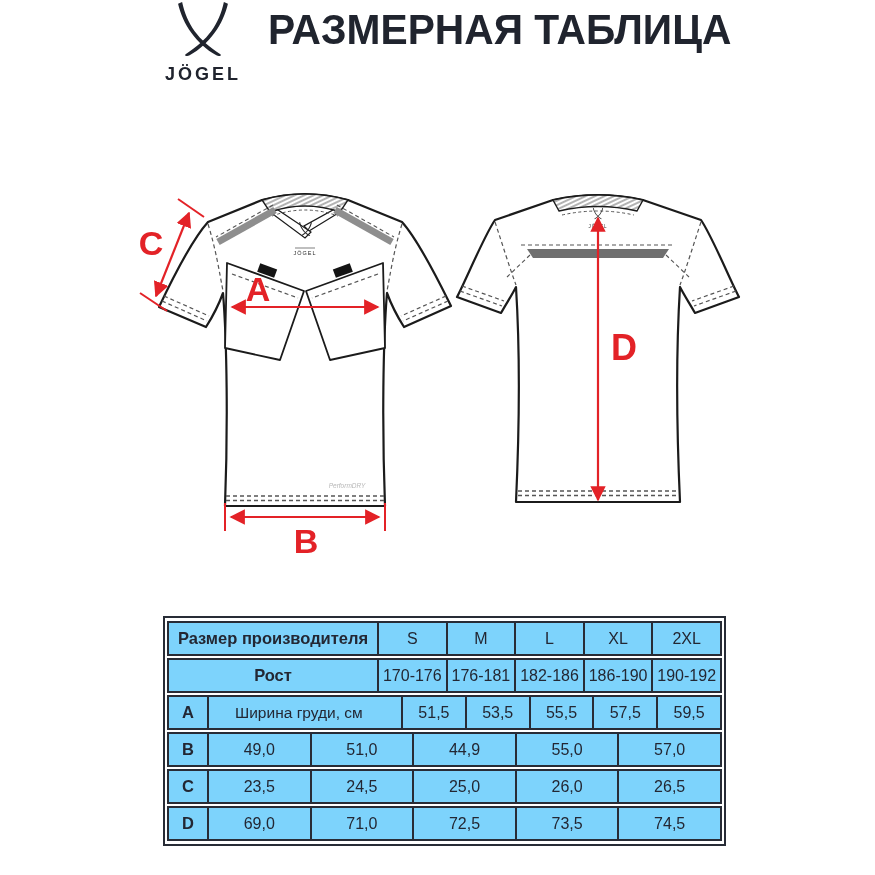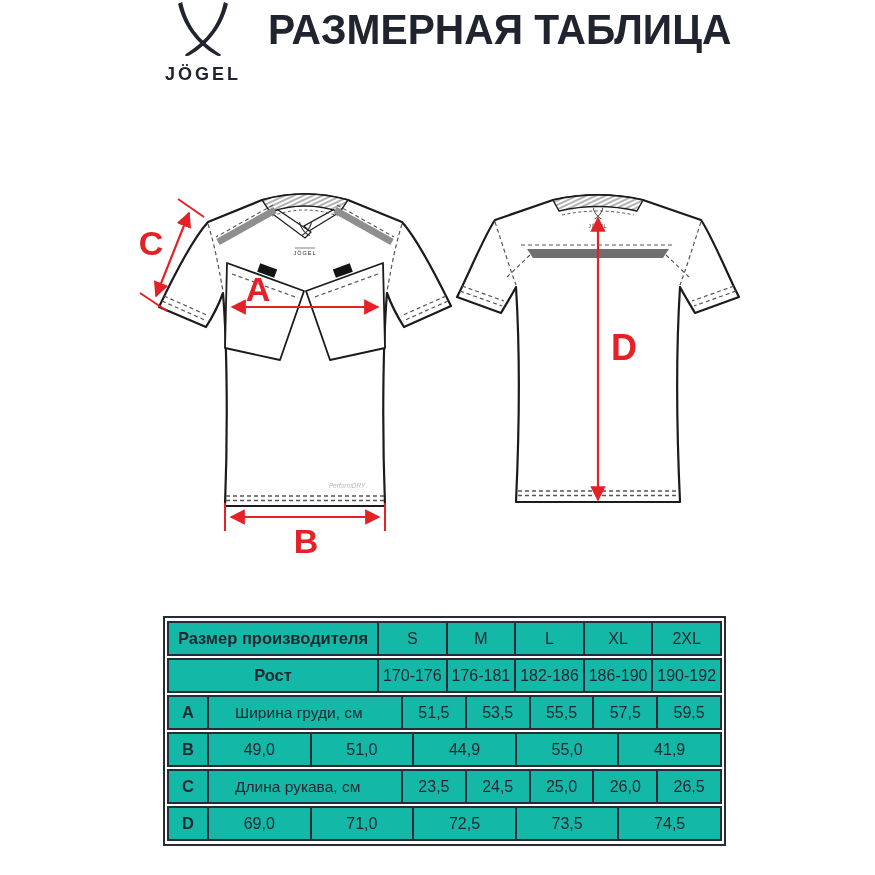--- a/index.html
+++ b/index.html
@@ -11,21 +11,21 @@
   .brand-name{font-weight:700;font-size:18px;letter-spacing:3px;color:#20242e;margin-top:4px;}
   .title{position:absolute;left:268px;top:6px;margin:0;font-size:42px;font-weight:700;
          color:#20242e;letter-spacing:0px;white-space:nowrap;transform:scaleX(.97);transform-origin:left;}
   
   .front-shirt{position:absolute;left:110px;top:170px;}
   .back-shirt{position:absolute;left:450px;top:170px;}
   .red-letter{font-family:"Liberation Sans",sans-serif;font-weight:700;fill:#e32227;}
   
   .size-table{position:absolute;left:163px;top:616px;width:555px;
               border:2px solid #282c36;padding:1px 2px;background:#fff;}
-  .trow{display:flex;border:2px solid #282c36;margin:2px 0;height:31px;background:#14b8a6;}
+  .trow{display:flex;border:2px solid #282c36;margin:2px 0;height:31px;background:#7dd3fc;}
   .cell{display:flex;align-items:center;justify-content:center;font-size:16px;color:#232733;}
   .cell + .cell{border-left:2px solid #282c36;}
   .c-label{width:208px;font-weight:700;font-size:16.5px;}
   .c-letter{width:38px;font-weight:700;font-size:16.5px;}
   .c-name{width:166px;justify-content:flex-start;padding-left:26px;font-weight:400;font-size:15.5px;}
   .c-val{flex:1;font-weight:400;}
 </style>
 </head>
 <body>
 
@@ -214,26 +214,25 @@
       <div class="cell c-val">57,5</div>
       <div class="cell c-val">59,5</div>
     </div>
 
     <div class="trow">
       <div class="cell c-letter">B</div>
       <div class="cell c-val">49,0</div>
       <div class="cell c-val">51,0</div>
       <div class="cell c-val">44,9</div>
       <div class="cell c-val">55,0</div>
-      <div class="cell c-val">41,9</div>
+      <div class="cell c-val">57,0</div>
     </div>
 
     <div class="trow">
       <div class="cell c-letter">C</div>
-      <div class="cell c-name">Длина рукава, см</div>
       <div class="cell c-val">23,5</div>
       <div class="cell c-val">24,5</div>
       <div class="cell c-val">25,0</div>
       <div class="cell c-val">26,0</div>
       <div class="cell c-val">26,5</div>
     </div>
 
     <div class="trow">
       <div class="cell c-letter">D</div>
       <div class="cell c-val">69,0</div>

